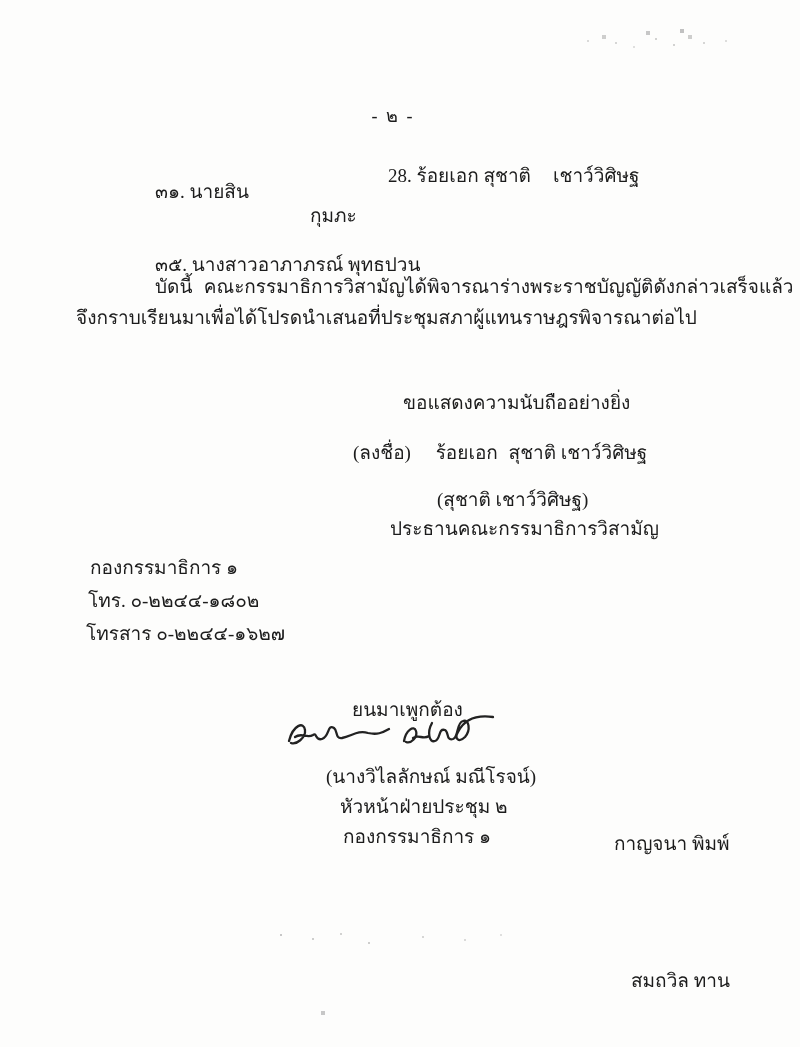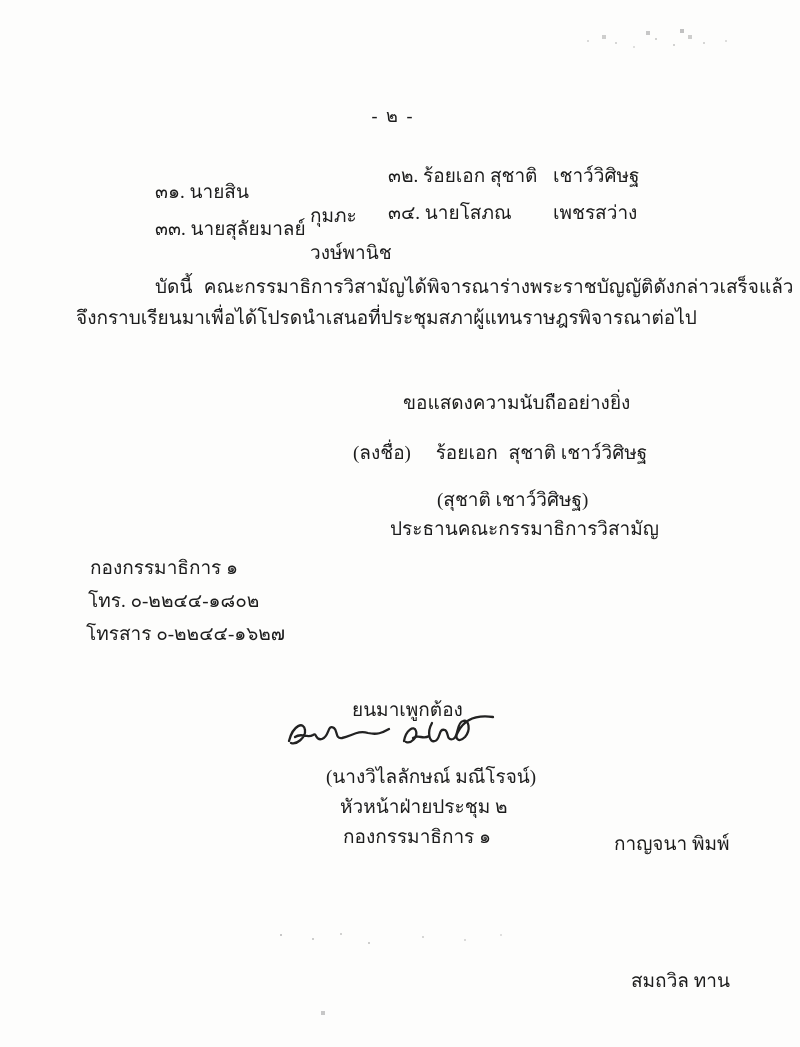--- a/index.html
+++ b/index.html
@@ -77,28 +77,25 @@
 
   <div class="abs page-number">- ๒ -</div>
 
   <div class="noise noise-top-right"></div>
   <div class="noise noise-bottom"></div>
 
   <div>
     <div class="m-row">
       <span class="abs row1 colA">๓๑. นายสิน</span>
       <span class="abs row1 colB">กุมภะ</span>
-      <span class="abs row1 colC">๓๒. ร้อยเอก สุชาติ</span>
+      <span class="abs row1 colC">28. ร้อยเอก สุชาติ</span>
       <span class="abs row1 colD">เชาว์วิศิษฐ</span>
     </div>
     <div class="m-row">
-      <span class="abs row2 colA">๓๓. นายสุลัยมาลย์</span>
-      <span class="abs row2 colB">วงษ์พานิช</span>
-      <span class="abs row2 colC">๓๔. นายโสภณ</span>
-      <span class="abs row2 colD">เพชรสว่าง</span>
+      <span class="abs row3 colA">๓๕. นางสาวอาภาภรณ์ พุทธปวน</span>
     </div>
   </div>
 
   <div>
     <div class="abs para-line1">บัดนี้ คณะกรรมาธิการวิสามัญได้พิจารณาร่างพระราชบัญญัติดังกล่าวเสร็จแล้ว</div>
     <div class="abs para-line2">จึงกราบเรียนมาเพื่อได้โปรดนำเสนอที่ประชุมสภาผู้แทนราษฎรพิจารณาต่อไป</div>
   </div>
 
   <div>
     <div class="abs salutation">ขอแสดงความนับถืออย่างยิ่ง</div>

